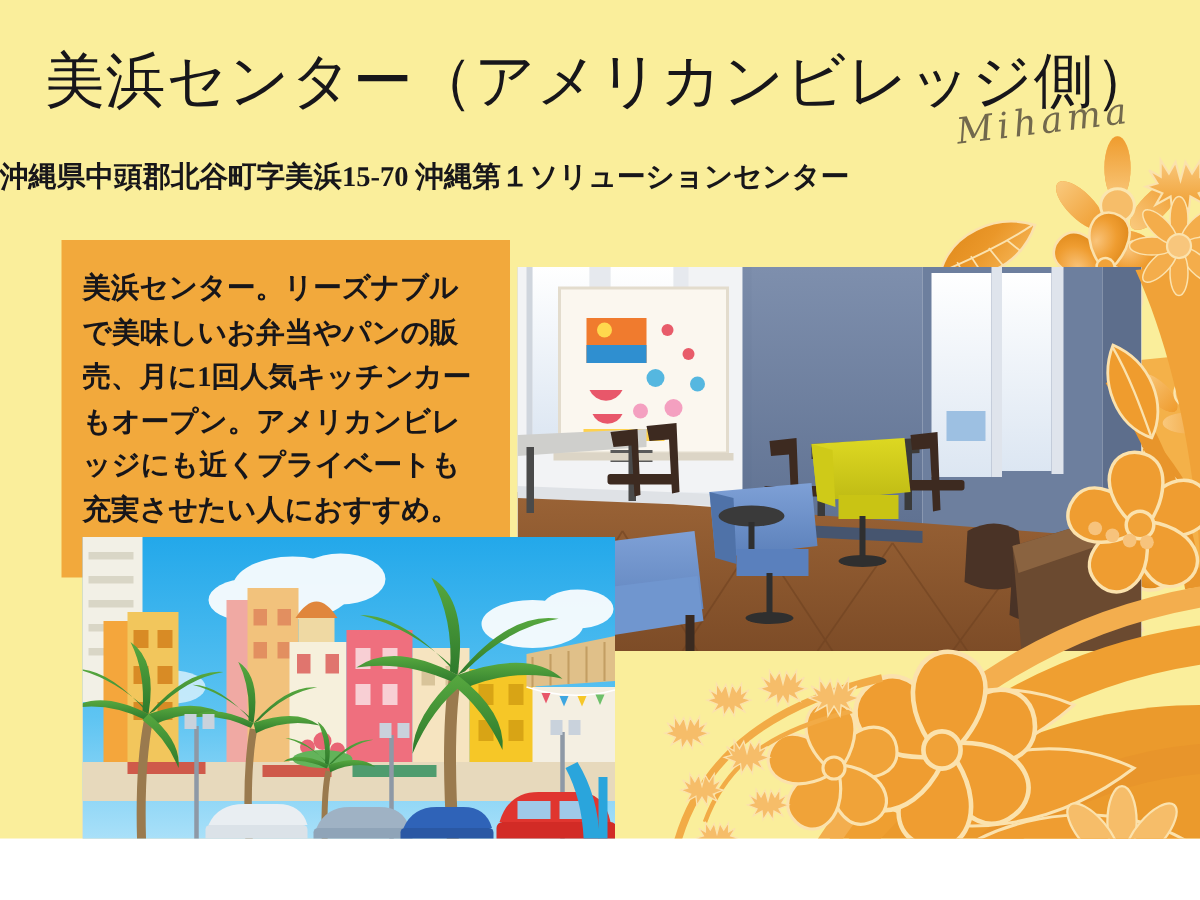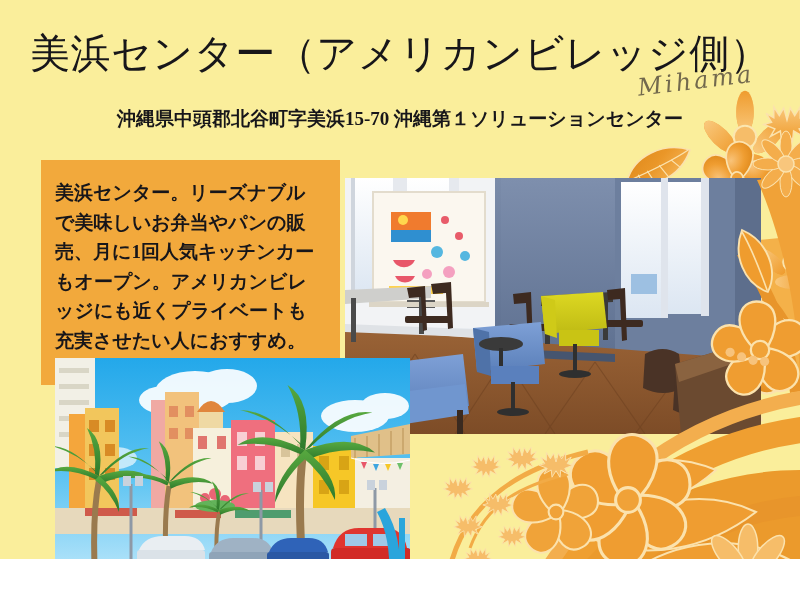--- a/index.html
+++ b/index.html
@@ -67,21 +67,20 @@
     transform: rotate(-7deg);
     transform-origin: left top;
     font-family: "DejaVu Serif", serif;
     opacity: .85;
   }
   #address-line {
     position: absolute;
     left: 0;
     top: 104px;
     width: 800px;
-    text-align: center;
     font-size: 19px;
     line-height: 30px;
     font-weight: bold;
     color: #17161a;
     white-space: nowrap;
     font-family: "Liberation Serif", "DejaVu Serif", serif;
   }
 
   
   #description-box {

